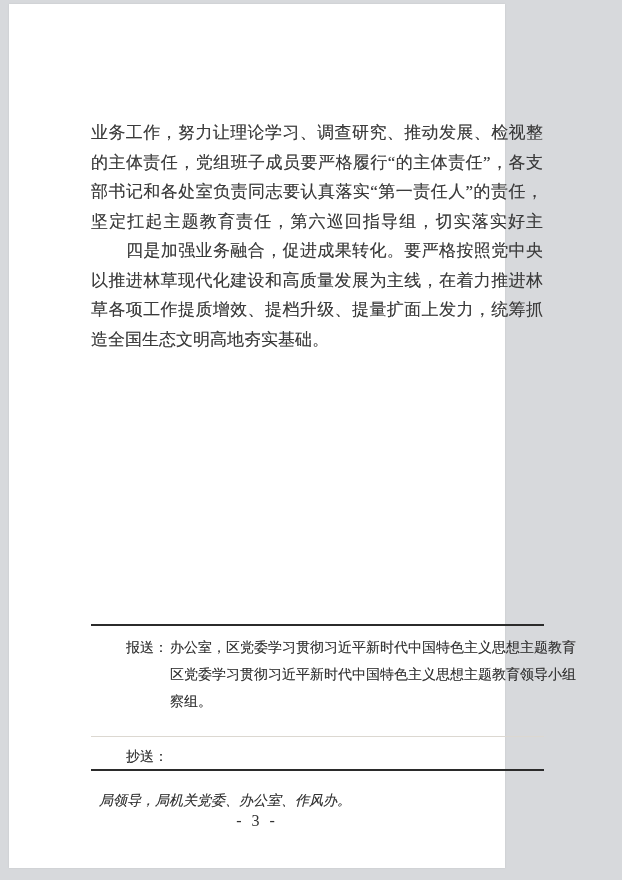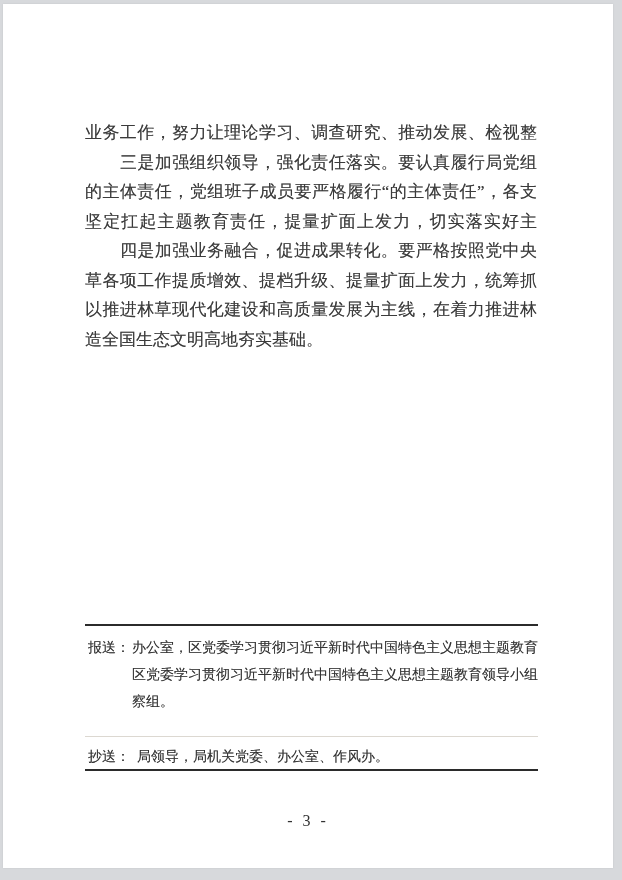--- a/index.html
+++ b/index.html
@@ -9,23 +9,23 @@
   body {
     position: relative;
     width: 622px;
     height: 880px;
     background: #d7d9dc;
     font-family: "Liberation Serif", "DejaVu Serif", serif;
     overflow: hidden;
   }
   .sheet {
     position: absolute;
-    left: 3px;
+    left: 9px;
     top: 4px;
-    width: 610px;
+    width: 496px;
     height: 864px;
     background: #ffffff;
     box-shadow: 0 0 2px rgba(0,0,0,0.08);
   }
   
   .doc-body {
     position: absolute;
     left: 82px;
     top: 114px;
     width: 452px;
@@ -61,35 +61,37 @@
   .dist-row {
     position: absolute;
     left: 85px;
     width: 450px;
     display: flex;
     font-size: 14px;
     color: #333333;
     text-shadow: 0 0 0.3px rgba(60,60,60,0.5);
   }
   .dist-row.report { top: 630px; }
-  .dist-row.copy   { top: 739px; }
+  .dist-row.copy   { top: 739px; flex-direction: column; }
   .dist-label {
     flex: 0 0 44px;
     line-height: 27px;
     white-space: nowrap;
+    margin-left: 32px;
   }
   .dist-lines { flex: 1; }
   .dist-lines .line {
     line-height: 27px;
     white-space: nowrap;
   }
   .copy-text {
     line-height: 27px;
     padding-left: 5px;
     white-space: nowrap;
+    font-style: italic;
   }
   
   .page-number {
     position: absolute;
     left: 0;
     top: 808px;
     width: 100%;
     text-align: center;
     font-size: 16px;
     letter-spacing: 3px;
@@ -99,28 +101,28 @@
 </head>
 <body>
 
 <div class="sheet">
 
   <div class="doc-body">
       <div class="para">
         <div class="bline">业务工作，努力让理论学习、调查研究、推动发展、检视整</div>
       </div>
       <div class="para">
-        <div class="bline indent">三是加强组织领导，强化责任落实。要认真履行局党组</div>
         <div class="bline">的主体责任，党组班子成员要严格履行“的主体责任”，各支</div>
-        <div class="bline">坚定扛起主题教育责任，提量扩面上发力，切实落实好主</div>
+        <div class="bline">部书记和各处室负责同志要认真落实“第一责任人”的责任，</div>
+        <div class="bline">坚定扛起主题教育责任，第六巡回指导组，切实落实好主</div>
       </div>
       <div class="para">
         <div class="bline indent">四是加强业务融合，促进成果转化。要严格按照党中央</div>
+        <div class="bline">以推进林草现代化建设和高质量发展为主线，在着力推进林</div>
         <div class="bline">草各项工作提质增效、提档升级、提量扩面上发力，统筹抓</div>
-        <div class="bline">以推进林草现代化建设和高质量发展为主线，在着力推进林</div>
         <div class="bline last">造全国生态文明高地夯实基础。</div>
       </div>
     </div>
 
   <div class="rule rule-top"></div>
 
   <div class="dist-row report">
     <div class="dist-label">报送：</div>
     <div class="dist-lines">
         <div class="line">办公室，区党委学习贯彻习近平新时代中国特色主义思想主题教育</div>

